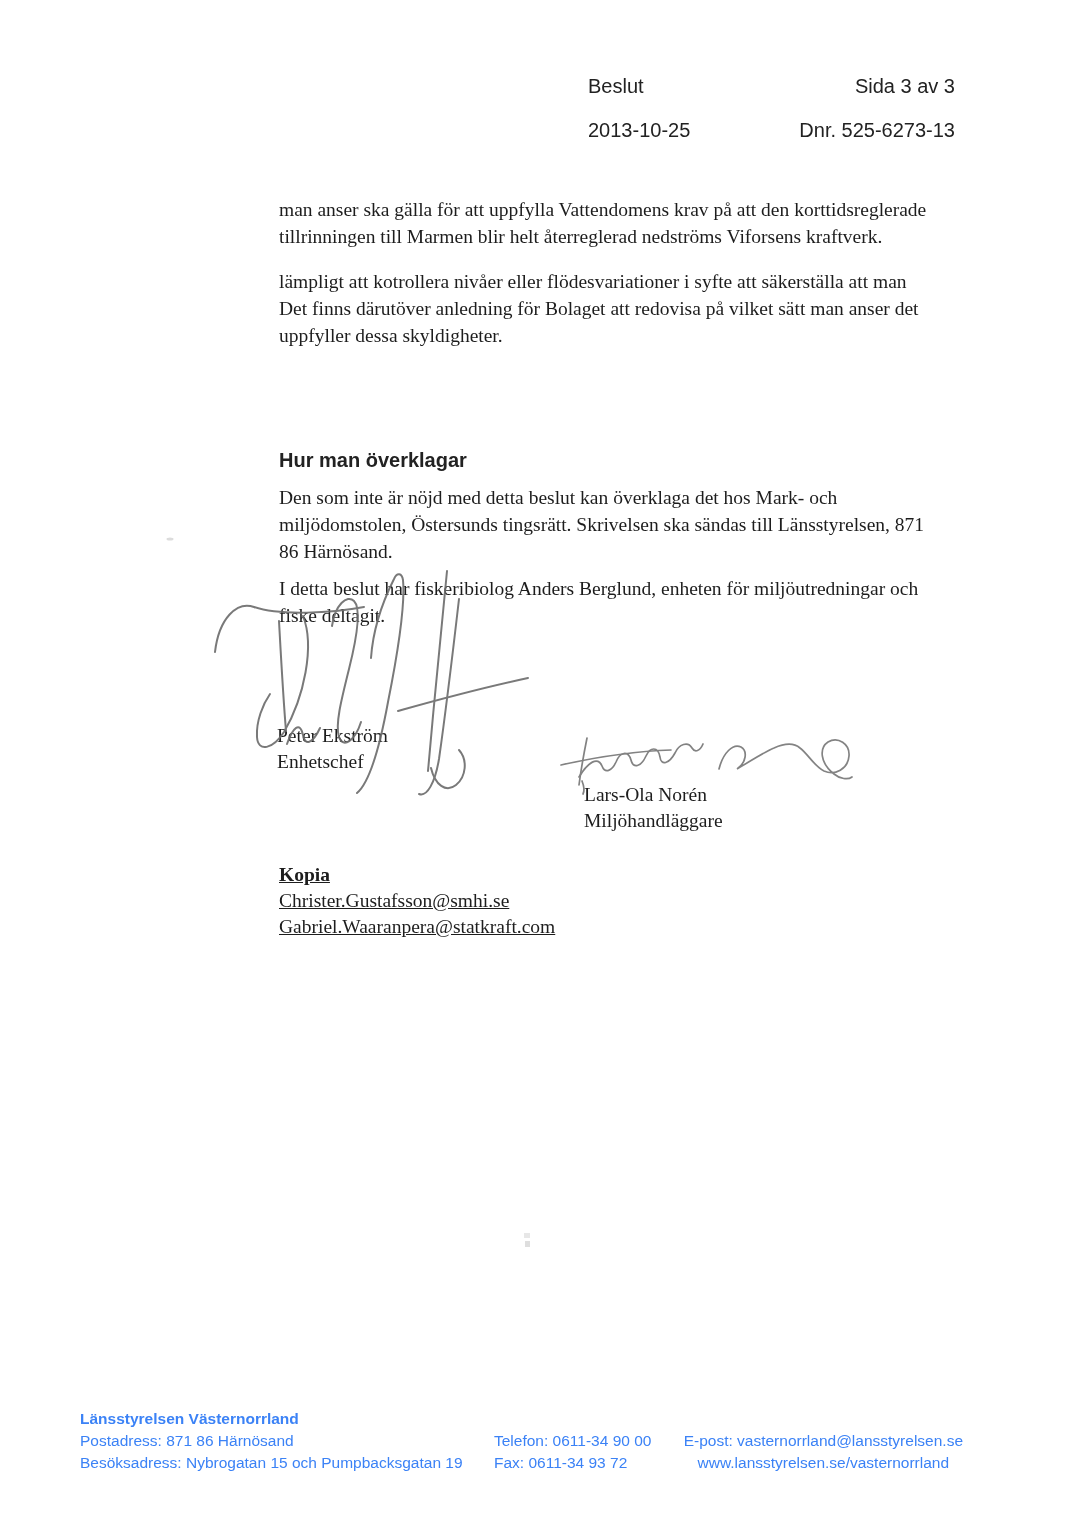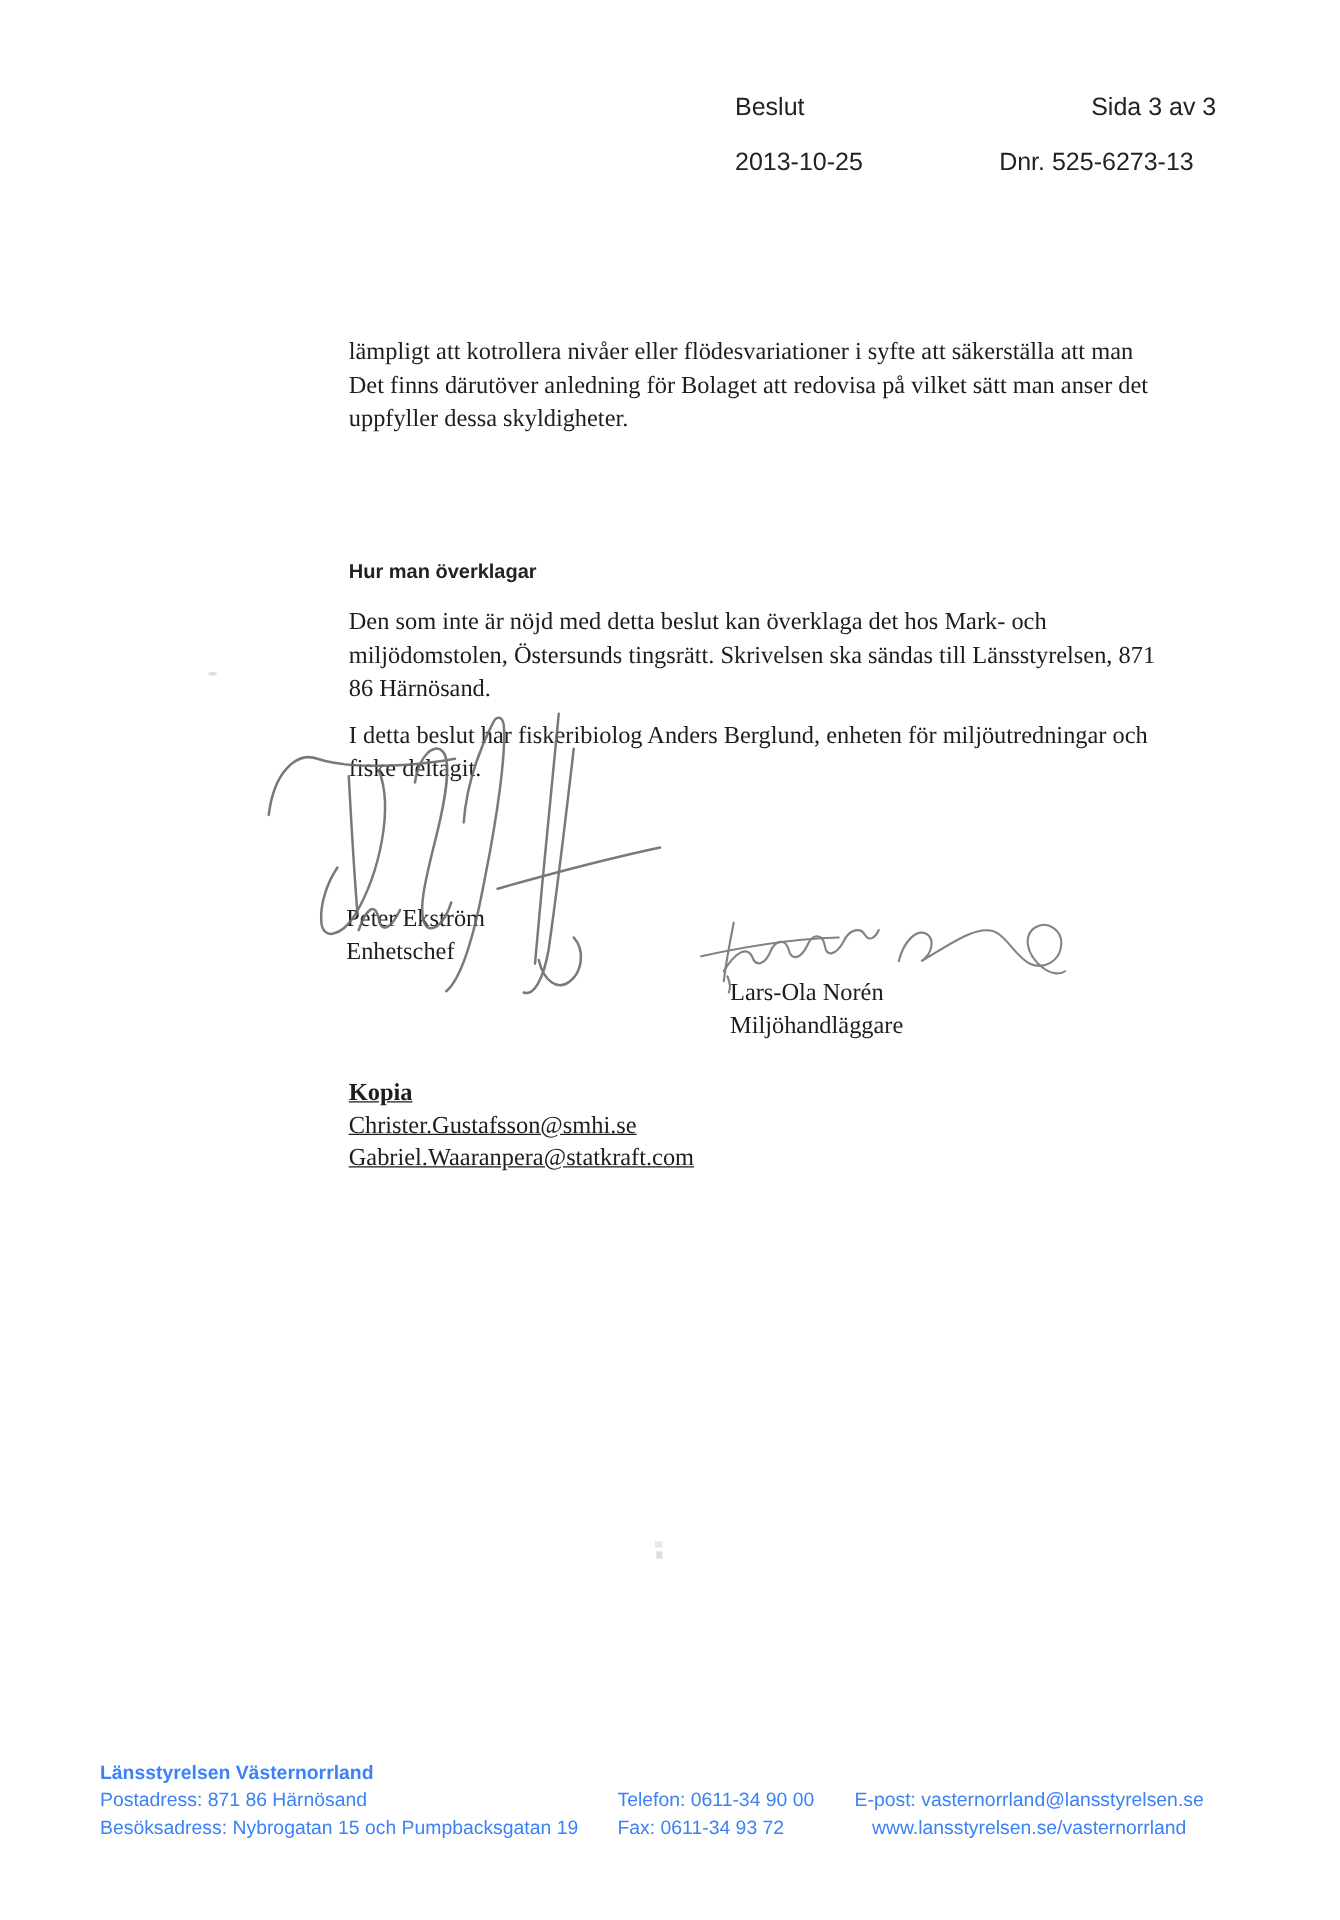--- a/index.html
+++ b/index.html
@@ -13,34 +13,34 @@
     position:relative;
     width:1030px;height:1536px;
     background:var(--page-bg);
     overflow:hidden;
     font-family:"Liberation Serif", serif;
     color:var(--ink);
   }
   
   .hdr-item{position:absolute;font-family:"Liberation Sans", sans-serif;font-size:20px;color:#222;white-space:nowrap;}
   .hdr-doc-type{left:588px;top:75px;}
-  .hdr-page{right:57px;top:75px;text-align:center;}
+  .hdr-page{right:75px;top:75px;text-align:center;}
   .hdr-date{left:588px;top:119px;}
   .hdr-dnr{right:75px;top:119px;text-align:right;}
 
   
   .para{position:absolute;left:279px;font-size:19.5px;line-height:27px;white-space:nowrap;}
   .para-1{top:196px;}
   .para-2{top:268px;}
   .para-3{top:484px;}
   .para-4{top:575px;}
   .section-heading{
     position:absolute;left:279px;top:449px;margin:0;
     font-family:"Liberation Sans", sans-serif;
-    font-size:16px;font-weight:bold;color:#222;white-space:nowrap;
+    font-size:20px;font-weight:bold;color:#222;white-space:nowrap;
   }
 
   
   .sig-text{position:absolute;font-size:19.5px;line-height:26px;white-space:nowrap;}
   .sig-text-1{left:277px;top:723px;}
   .sig-text-2{left:584px;top:782px;}
 
   
   .kopia{position:absolute;left:279px;top:862px;font-size:19.5px;line-height:26px;white-space:nowrap;text-decoration:underline;}
   .kopia .kopia-label{font-weight:bold;}
@@ -58,20 +58,24 @@
 </head>
 <body>
 
 <div class="page">
 
   <div class="hdr-item hdr-doc-type">Beslut</div>
   <div class="hdr-item hdr-page">Sida 3 av 3</div>
   <div class="hdr-item hdr-date">2013-10-25</div>
   <div class="hdr-item hdr-dnr">Dnr. 525-6273-13</div>
 
+  <div class="para para-1">
+    <div>man anser ska gälla för att uppfylla Vattendomens krav på att den korttidsreglerade</div>
+    <div>tillrinningen till Marmen blir helt återreglerad nedströms Viforsens kraftverk.</div>
+  </div>
 
   <div class="para para-2">
     <div>lämpligt att kotrollera nivåer eller flödesvariationer i syfte att säkerställa att man</div>
     <div>Det finns därutöver anledning för Bolaget att redovisa på vilket sätt man anser det</div>
     <div>uppfyller dessa skyldigheter.</div>
   </div>
 
   <h2 class="section-heading">Hur man överklagar</h2>
 
   <div class="para para-3">

